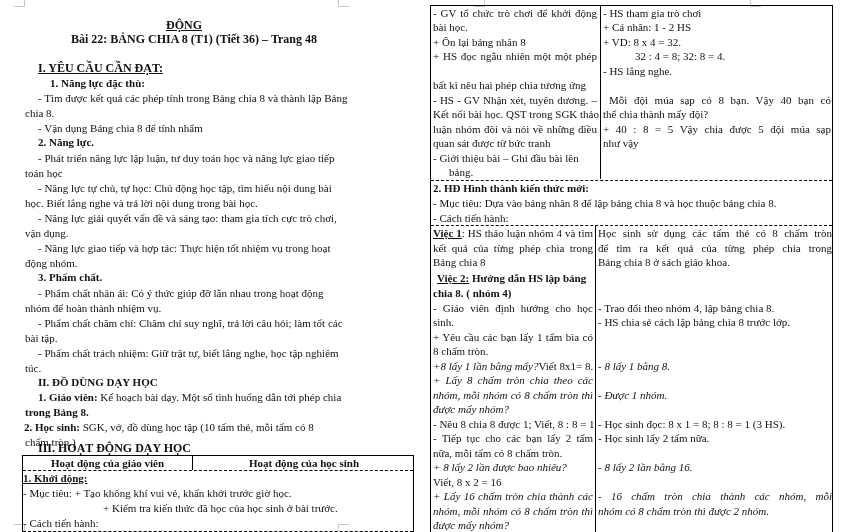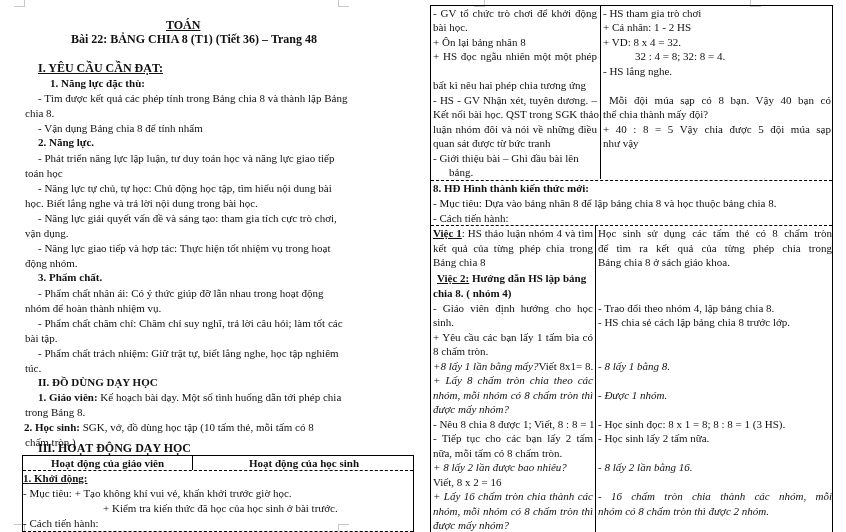--- a/index.html
+++ b/index.html
@@ -37,21 +37,21 @@
 </style>
 </head>
 <body>
 
 <div class="page page-left">
   <div class="corner c-tl"></div>
   <div class="corner c-tr"></div>
   <div class="corner c-bl"></div>
   <div class="corner c-br"></div>
 
-  <div class="ln b u" style="left:166px;top:18px;font-size:12px;">TOÁN</div>
+  <div class="ln b u" style="left:166px;top:18px;font-size:12px;">ĐỘNG</div>
   <div class="ln b" style="left:71px;top:32px;font-size:12px;">Bài 22: BẢNG CHIA 8 (T1) (Tiết 36) – Trang 48</div>
 
   <div class="ln b u" style="left:38px;top:61px;font-size:12px;">I. YÊU CẦU CẦN ĐẠT:</div>
   <div class="ln b" style="left:50px;top:76px;">1. Năng lực đặc thù:</div>
   <div class="ln" style="left:38px;top:91px;">- Tìm được kết quả các phép tính trong Bảng chia 8 và thành lập Bảng</div>
   <div class="ln" style="left:25px;top:106px;">chia 8.</div>
   <div class="ln" style="left:38px;top:121px;">- Vận dụng Bảng chia 8 để tính nhẩm</div>
 
   <div class="ln b" style="left:38px;top:135px;">2. Năng lực.</div>
   <div class="ln" style="left:38px;top:151px;">- Phát triển năng lực lập luận, tư duy toán học và năng lực giao tiếp</div>
@@ -66,21 +66,21 @@
   <div class="ln b" style="left:38px;top:270px;">3. Phẩm chất.</div>
   <div class="ln" style="left:38px;top:286px;">- Phẩm chất nhân ái: Có ý thức giúp đỡ lẫn nhau trong hoạt động</div>
   <div class="ln" style="left:38px;top:316px;">- Phẩm chất chăm chỉ: Chăm chỉ suy nghĩ, trả lời câu hỏi; làm tốt các</div>
   <div class="ln" style="left:25px;top:301px;">nhóm để hoàn thành nhiệm vụ.</div>
   <div class="ln" style="left:25px;top:331px;">bài tập.</div>
   <div class="ln" style="left:38px;top:346px;">- Phẩm chất trách nhiệm: Giữ trật tự, biết lắng nghe, học tập nghiêm</div>
   <div class="ln" style="left:25px;top:361px;">túc.</div>
 
   <div class="ln b" style="left:38px;top:375px;">II. ĐỒ DÙNG DẠY HỌC</div>
   <div class="ln" style="left:38px;top:390px;"><span class="b">1. Giáo viên:</span><span> Kế hoạch bài dạy. Một số tình huống dẫn tới phép chia</span></div>
-  <div class="ln" style="left:25px;top:405px;">trong Bảng 8.</div>
+  <div class="ln" style="left:25px;top:405px;font-weight:bold;">trong Bảng 8.</div>
   <div class="ln" style="left:24px;top:420px;"><span class="b">2. Học sinh:</span><span> SGK, vở, đồ dùng học tập (10 tấm thẻ, mỗi tấm có 8</span></div>
   <div class="ln" style="left:25px;top:435px;">chấm tròn.)</div>
 
   <div class="ln b" style="left:38px;top:441px;font-size:12px;">III. HOẠT ĐỘNG DẠY HỌC</div>
 
   <div class="tbl-left">
     <div class="hdr">
       <div class="ln b center" style="left:0;width:169px;top:0;">Hoạt động của giáo viên</div>
       <div class="vdiv"></div>
       <div class="ln b center" style="left:170px;width:222px;top:0;">Hoạt động của học sinh</div>
@@ -119,21 +119,21 @@
     <div class="ln" style="left:172px;top:29px;">+ VD: 8 x 4 = 32.</div>
     <div class="ln" style="left:204px;top:43px;">32 : 4 = 8;  32: 8 = 4.</div>
     <div class="ln" style="left:172px;top:58px;">- HS lắng nghe.</div>
     <div class="ln just" style="left:178px;top:87px;width:222px;">Mỗi đội múa sạp có 8 bạn. Vậy 40 bạn có</div>
     <div class="ln" style="left:172px;top:101px;">thể chia thành mấy đội?</div>
     <div class="ln just" style="left:172px;top:116px;width:228px;">+ 40 : 8 = 5  Vậy chia được 5 đội múa sạp</div>
     <div class="ln" style="left:172px;top:130px;">như vậy</div>
 
     <div class="dash" style="top:174px;"></div>
 
-    <div class="ln b" style="left:2px;top:175px;">8. HĐ Hình thành kiến thức mới:</div>
+    <div class="ln b" style="left:2px;top:175px;">2. HĐ Hình thành kiến thức mới:</div>
     <div class="ln" style="left:2px;top:190px;">- Mục tiêu: Dựa vào bảng nhân 8 để lập bảng chia 8 và học thuộc bảng chia 8.</div>
     <div class="ln" style="left:2px;top:205px;">- Cách tiến hành:</div>
 
     <div class="dash" style="top:219px;"></div>
     <div class="rvd" style="left:164px;top:219px;height:308px;"></div>
 
     <div class="ln just" style="left:2px;top:220px;width:160px;"><span class="b u">Việc 1</span><span>: HS thảo luận nhóm 4 và tìm</span></div>
     <div class="ln just" style="left:2px;top:235px;width:160px;">kết quả của từng phép chia trong</div>
     <div class="ln" style="left:2px;top:249px;text-align:right;">Bảng chia 8</div>
 

